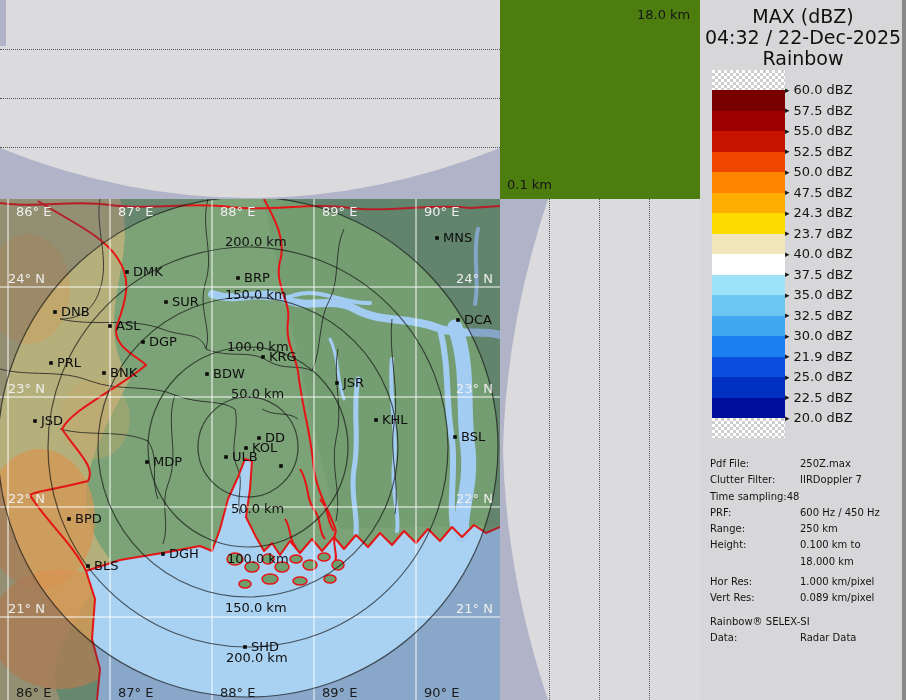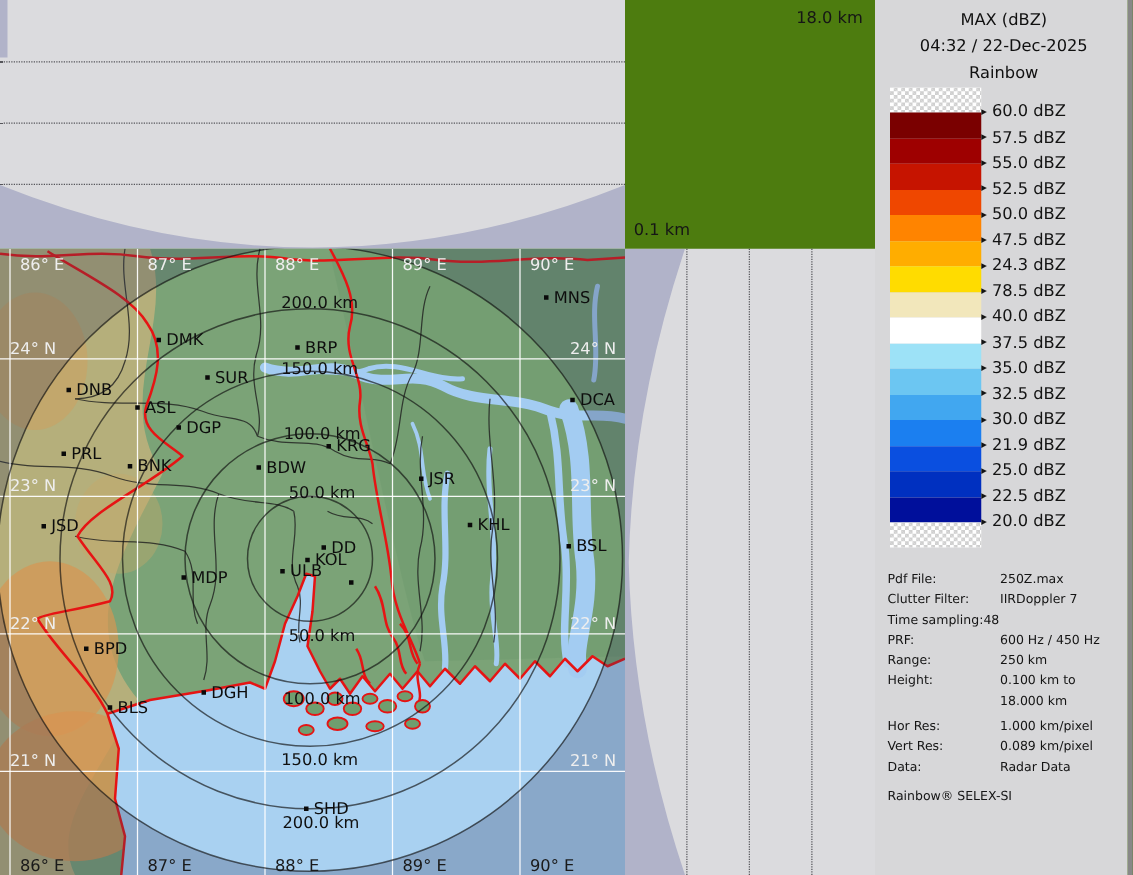--- a/index.html
+++ b/index.html
@@ -7,21 +7,21 @@
          font-family:"DejaVu Sans","Liberation Sans",sans-serif;overflow:hidden;
          -webkit-font-smoothing:antialiased;}
   .panel{position:absolute;background:#dbdbde;}
   #top-panel{left:0;top:0;width:500px;height:199px;}
   #right-panel{left:500px;top:199px;width:200px;height:501px;}
   #map-panel{left:0;top:199px;width:500px;height:501px;background:#7ba377;}
   #legend-panel{left:700px;top:0;width:206px;height:700px;background:#d7d7d9;}
   .hgrid{position:absolute;left:0;width:500px;height:0;border-top:1px dotted #55555a;}
   .vgrid{position:absolute;top:0;height:501px;width:0;border-left:1px dotted #55555a;}
   .axis-label{position:absolute;font-size:13px;color:#161616;white-space:nowrap;}
-  .lg-title{font-size:13px;color:#101010;text-align:center;line-height:21px;white-space:nowrap;}
+  .lg-title{font-size:19px;color:#101010;text-align:center;line-height:21px;white-space:nowrap;}
   #lg-titles{position:absolute;left:0;top:6px;width:206px;}
   #colorbar{position:absolute;left:12px;top:70px;width:73px;height:368px;}
   .band{position:absolute;left:0;width:73px;}
   .checker{background-color:#ffffff;background-image:
      linear-gradient(45deg,#cfcfcf 25%,transparent 25%,transparent 75%,#cfcfcf 75%),
      linear-gradient(45deg,#cfcfcf 25%,transparent 25%,transparent 75%,#cfcfcf 75%);
      background-position:0 0,3px 3px;background-size:6px 6px;}
   .tick{position:absolute;left:85px;display:flex;align-items:center;font-size:13px;color:#141414;white-space:nowrap;}
   .tick .arr{font-size:9px;margin-right:4px;color:#141414;}
   #meta{position:absolute;left:10px;top:456px;width:194px;font-size:10px;color:#141414;}
@@ -281,21 +281,21 @@
         <div class="tick" style="top:184.5px;">
           <span class="arr">▸</span>
           <span>47.5 dBZ</span>
         </div>
         <div class="tick" style="top:205px;">
           <span class="arr">▸</span>
           <span>24.3 dBZ</span>
         </div>
         <div class="tick" style="top:225.5px;">
           <span class="arr">▸</span>
-          <span>78.5 dBZ</span>
+          <span>23.7 dBZ</span>
         </div>
         <div class="tick" style="top:246px;">
           <span class="arr">▸</span>
           <span>40.0 dBZ</span>
         </div>
         <div class="tick" style="top:266.5px;">
           <span class="arr">▸</span>
           <span>37.5 dBZ</span>
         </div>
         <div class="tick" style="top:287px;">
@@ -357,21 +357,21 @@
           <span>18.000 km</span>
         </div>
         <div class="mrow gap_before gap-before">
           <span class="mlabel">Hor Res:</span>
           <span>1.000 km/pixel</span>
         </div>
         <div class="mrow">
           <span class="mlabel">Vert Res:</span>
           <span>0.089 km/pixel</span>
         </div>
+        <div class="mrow" id="lg-footer">Rainbow® SELEX-SI</div>
         <div class="mrow">
           <span class="mlabel">Data:</span>
           <span>Radar Data</span>
         </div>
-        <div class="mrow" id="lg-footer">Rainbow® SELEX-SI</div>
       </div>
   </div>
 
 </div>
 
 </body></html>

